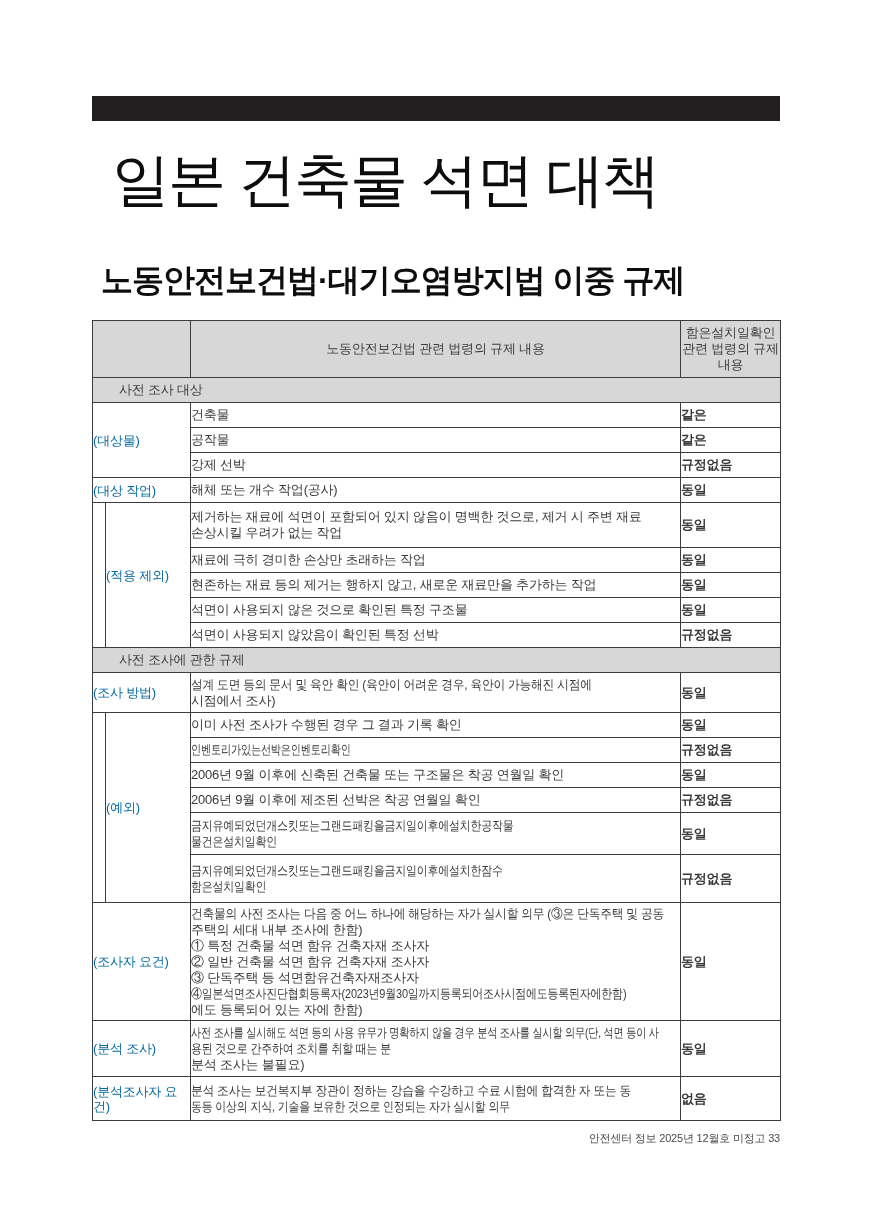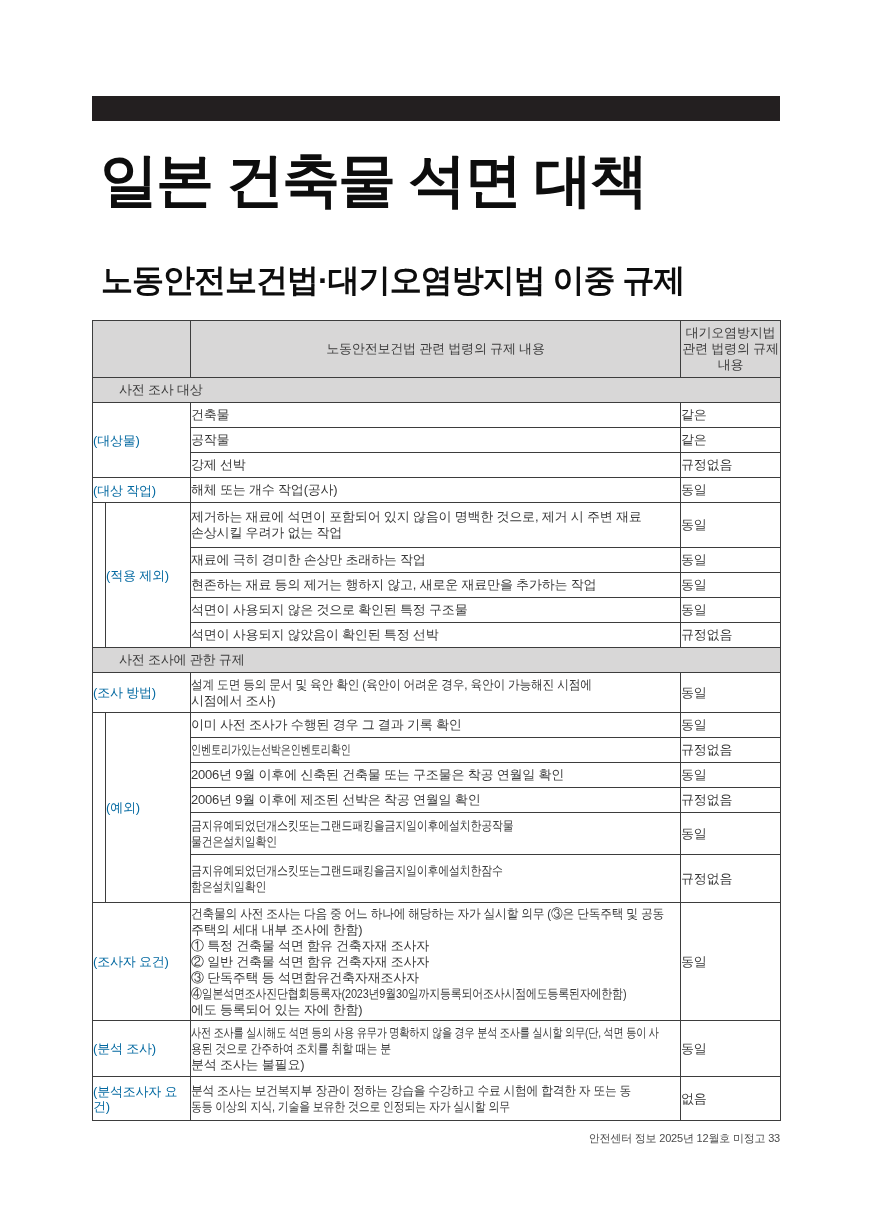--- a/index.html
+++ b/index.html
@@ -2,43 +2,43 @@
 <html><head>
 <meta charset="utf-8">
 <style>
   html,body{margin:0;padding:0;}
   body{
     width:870px;height:1229px;background:#ffffff;position:relative;
     font-family:"Liberation Sans",sans-serif;color:#2e2e2e;overflow:hidden;
   }
   .topbar{position:absolute;left:92px;top:96px;width:688px;height:25px;background:#231f20;}
   .title{
-    position:absolute;left:100px;top:150px;width:700px;
-    font-size:58px;font-weight:700;letter-spacing:-2px;color:#0d0d0d;line-height:1.05;
+    position:absolute;left:112px;top:150px;width:700px;
+    font-size:58px;font-weight:400;letter-spacing:-2px;color:#0d0d0d;line-height:1.05;
     white-space:nowrap;
   }
   .subtitle{
     position:absolute;left:101px;top:259px;width:700px;
     font-size:32px;font-weight:800;letter-spacing:-1px;color:#0d0d0d;white-space:nowrap;
   }
   table.reg{
     position:absolute;left:92px;top:320px;width:688px;
     border-collapse:collapse;table-layout:fixed;
     font-size:13px;letter-spacing:-0.2px;color:#383838;
   }
   table.reg td{
     border:1px solid #3d3d3d;vertical-align:middle;overflow:hidden;
     padding:0;
   }
   tr.hdr td{background:#d8d7d7;height:56px;text-align:center;line-height:16px;color:#3c3c3c;}
   tr.sec td{background:#d8d7d7;height:24px;padding-left:26px;color:#3c3c3c;}
   td.lbl{padding-left:3px;line-height:15px;color:#0369a1;}
   td.strip{padding:0;}
   td.ct{padding-left:10px;line-height:16px;}
-  td.air{padding-left:8px;}
+  td.air{padding-left:8px;font-weight:bold;}
   .h25{height:25px}.h40{height:40px}.h42{height:42px}.h45{height:45px}
   .h48{height:48px}.h56{height:56px}.h44{height:44px}.h118{height:118px}
   .ln{white-space:nowrap;}
   .fit{display:inline-block;transform:scaleX(0.90);transform-origin:left center;white-space:nowrap;}
   .cd{display:inline-block;transform:scaleX(0.84);transform-origin:left center;white-space:nowrap;}
   .cd2{display:inline-block;transform:scaleX(0.78);transform-origin:left center;white-space:nowrap;}
   .footer{
     position:absolute;left:92px;top:1131px;width:688px;text-align:right;
     font-size:11px;color:#4a4a4a;letter-spacing:-0.2px;
   }
@@ -58,21 +58,21 @@
       <col style="width:13px">
         <col style="width:85px">
         <col style="width:490px">
         <col style="width:100px">
     </colgroup>
 
     <tbody>
         <tr class="hdr">
       <td colspan="2"></td>
       <td>노동안전보건법 관련 법령의 규제 내용</td>
-      <td>대기오염방지법 관련 법령의 규제 내용</td>
+      <td>함은설치일확인 관련 법령의 규제 내용</td>
     </tr>
 
     <tr class="sec">
       <td colspan="4">사전 조사 대상</td>
     </tr>
 
     <tr class="h25">
       <td colspan="2" rowspan="3" class="lbl">(대상물)</td>
       <td class="ct">건축물</td>
       <td class="air">같은</td>

